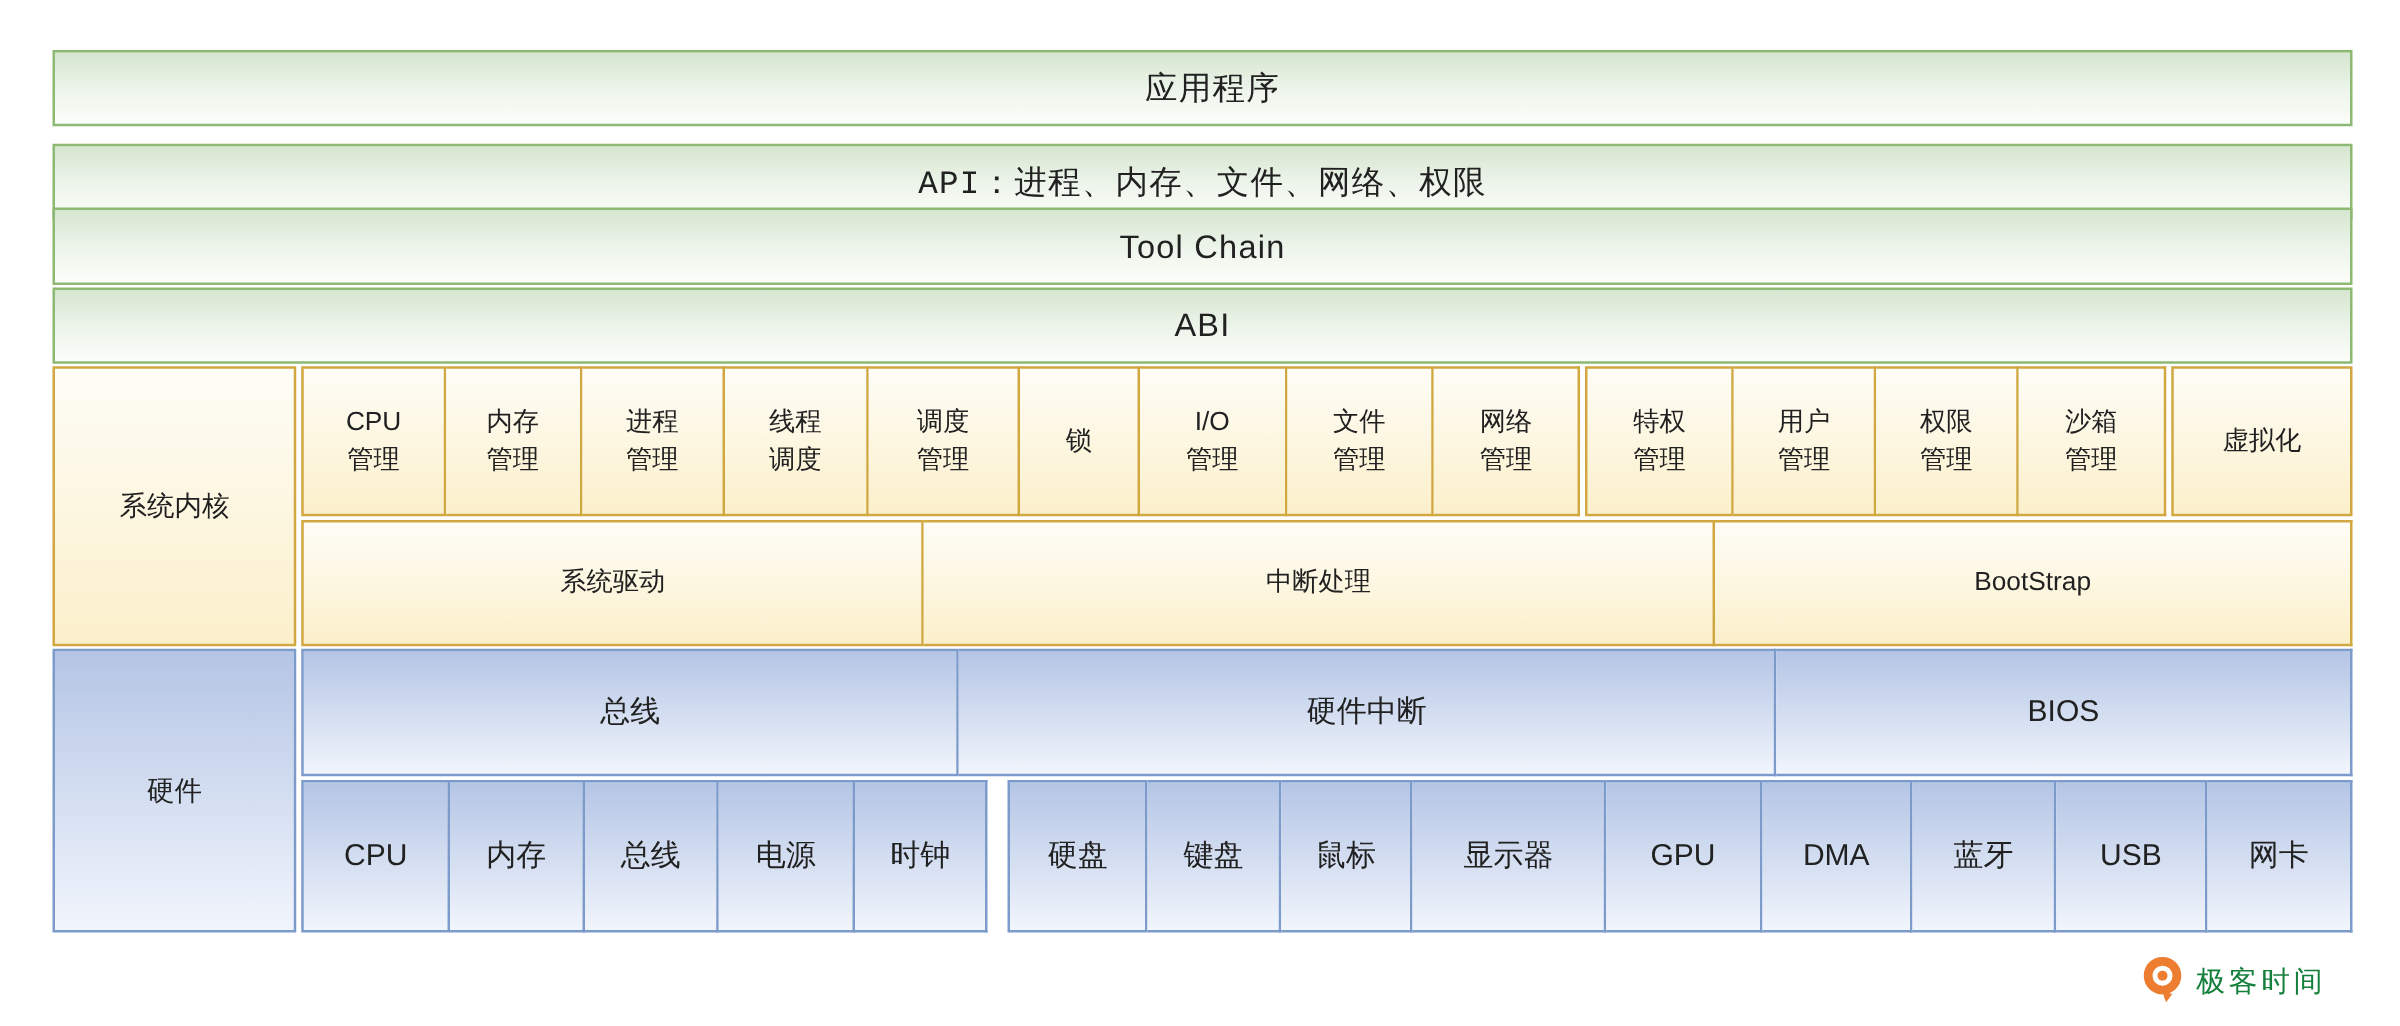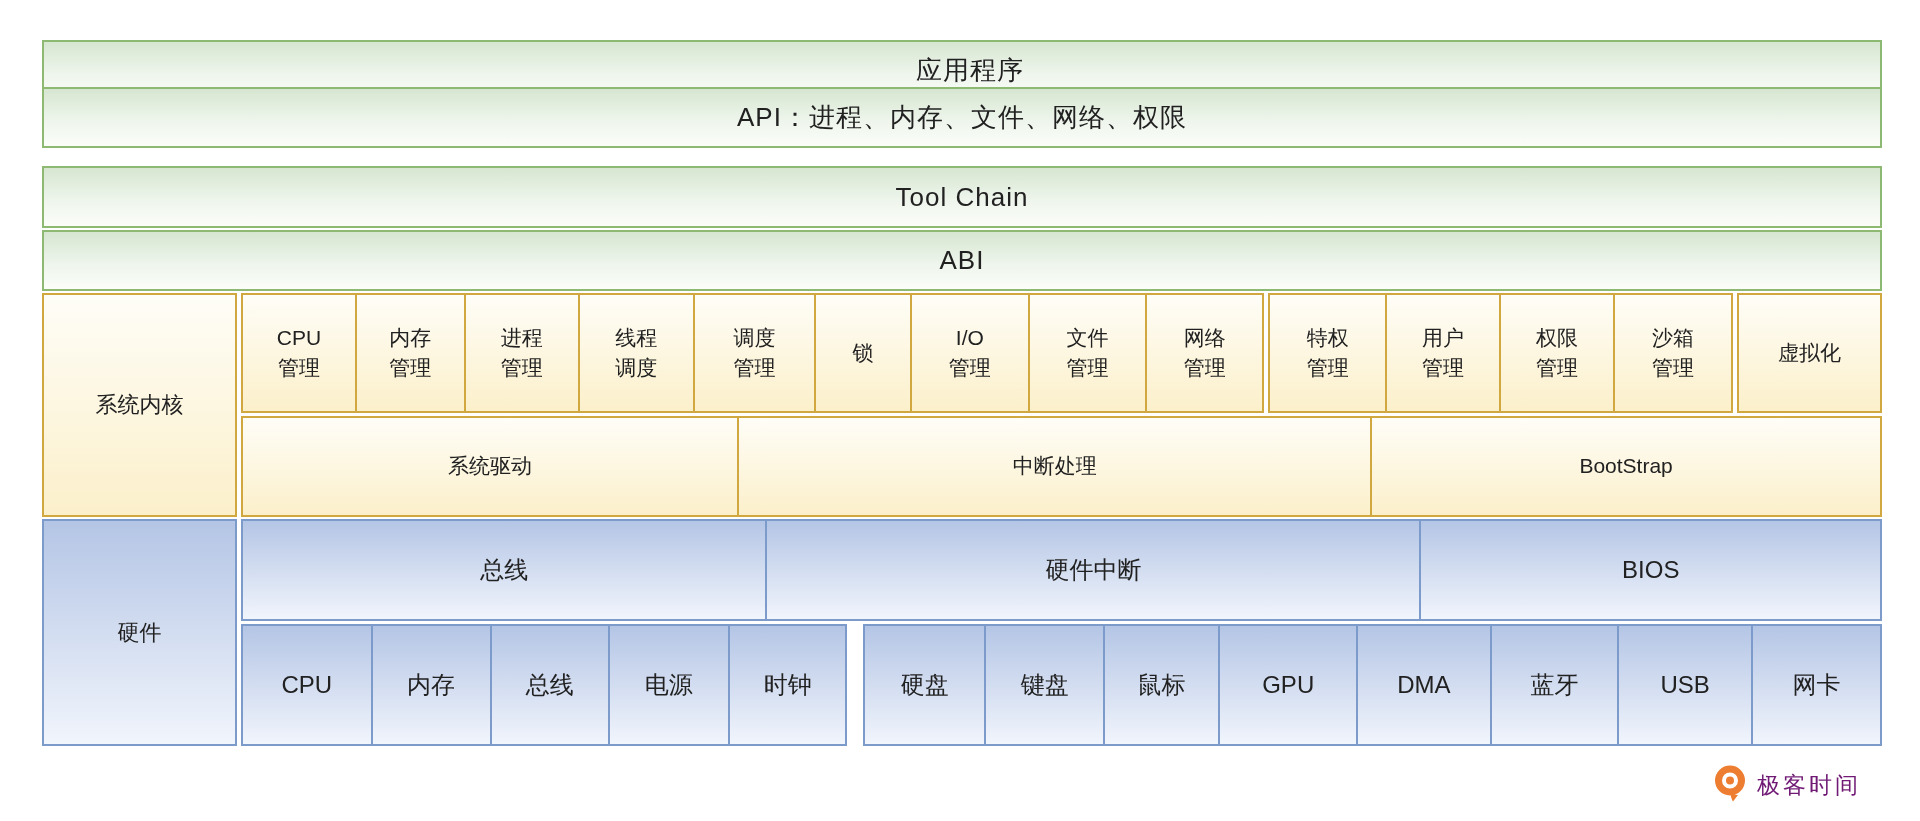--- a/index.html
+++ b/index.html
@@ -13,21 +13,21 @@
     font-family:"Liberation Sans","DejaVu Sans",sans-serif;color:var(--ink);}
   #diagram{position:absolute;left:42px;top:40px;width:1840px;height:706px;}
 
   
   .layer{position:absolute;left:0;width:100%;
     border:2px solid var(--green-border);
     background:linear-gradient(180deg,#d6e6d0 0%,#eef5ec 55%,#fbfdf9 100%);
     display:flex;align-items:center;justify-content:center;
     font-size:26px;letter-spacing:1px;}
   #layer-app{top:0;height:61px;padding-left:16px;}
-  #layer-api{top:47px;height:61px;}
+  #layer-api{top:75px;height:61px;font-family:Liberation Mono, monospace;}
   #layer-toolchain{top:126px;height:62px;}
   #layer-abi{top:190px;height:61px;}
 
   
   #kernel{position:absolute;left:0;top:253px;width:100%;height:224px;}
   .side-label{position:absolute;left:0;top:0;bottom:0;width:195px;
     display:flex;align-items:center;justify-content:center;font-size:22px;}
   #kernel .side-label{border:2px solid var(--gold-border);
     background:linear-gradient(180deg,#fefdf7 0%,#fcf0cb 100%);}
   #kernel-cells{position:absolute;left:199px;top:0;right:0;bottom:0;}
@@ -52,21 +52,21 @@
     background:linear-gradient(180deg,#b4c5e5 0%,#f1f5fc 100%);
     display:flex;align-items:center;justify-content:center;text-align:center;
     white-space:pre-line;font-size:24px;line-height:1.45;min-width:0;}
   .cellrow .bcell:first-child{border-left-width:2px;}
   .bcell.split{border-left-width:2px;margin-left:16px;}
 
   
   #brand{position:absolute;left:1712px;top:763px;height:44px;
     display:flex;align-items:center;}
   #brand-icon{width:36px;height:40px;margin-right:9px;}
-  #brand-text{font-size:23px;color:#701a75;letter-spacing:3px;}
+  #brand-text{font-size:23px;color:#15803d;letter-spacing:3px;}
 </style>
 </head>
 <body>
 
 <div id="diagram">
 
   <div class="layer" id="layer-app">
       <span>应用程序</span>
     </div>
   <div class="layer" id="layer-api">
@@ -128,20 +128,21 @@
       </div>
       <div class="cellrow" id="hw-components">
         <div class="bcell" style="flex-grow:120">CPU</div>
         <div class="bcell" style="flex-grow:108">内存</div>
         <div class="bcell" style="flex-grow:106">总线</div>
         <div class="bcell" style="flex-grow:110">电源</div>
         <div class="bcell" style="flex-grow:105">时钟</div>
         <div class="bcell split" style="flex-grow:111">硬盘</div>
         <div class="bcell" style="flex-grow:107">键盘</div>
         <div class="bcell" style="flex-grow:102">鼠标</div>
+        <div class="bcell" style="flex-grow:151">显示器</div>
         <div class="bcell" style="flex-grow:131">GPU</div>
         <div class="bcell" style="flex-grow:122">DMA</div>
         <div class="bcell" style="flex-grow:121">蓝牙</div>
         <div class="bcell" style="flex-grow:129">USB</div>
         <div class="bcell" style="flex-grow:123">网卡</div>
       </div>
     </div>
   </div>
 </div>
 

